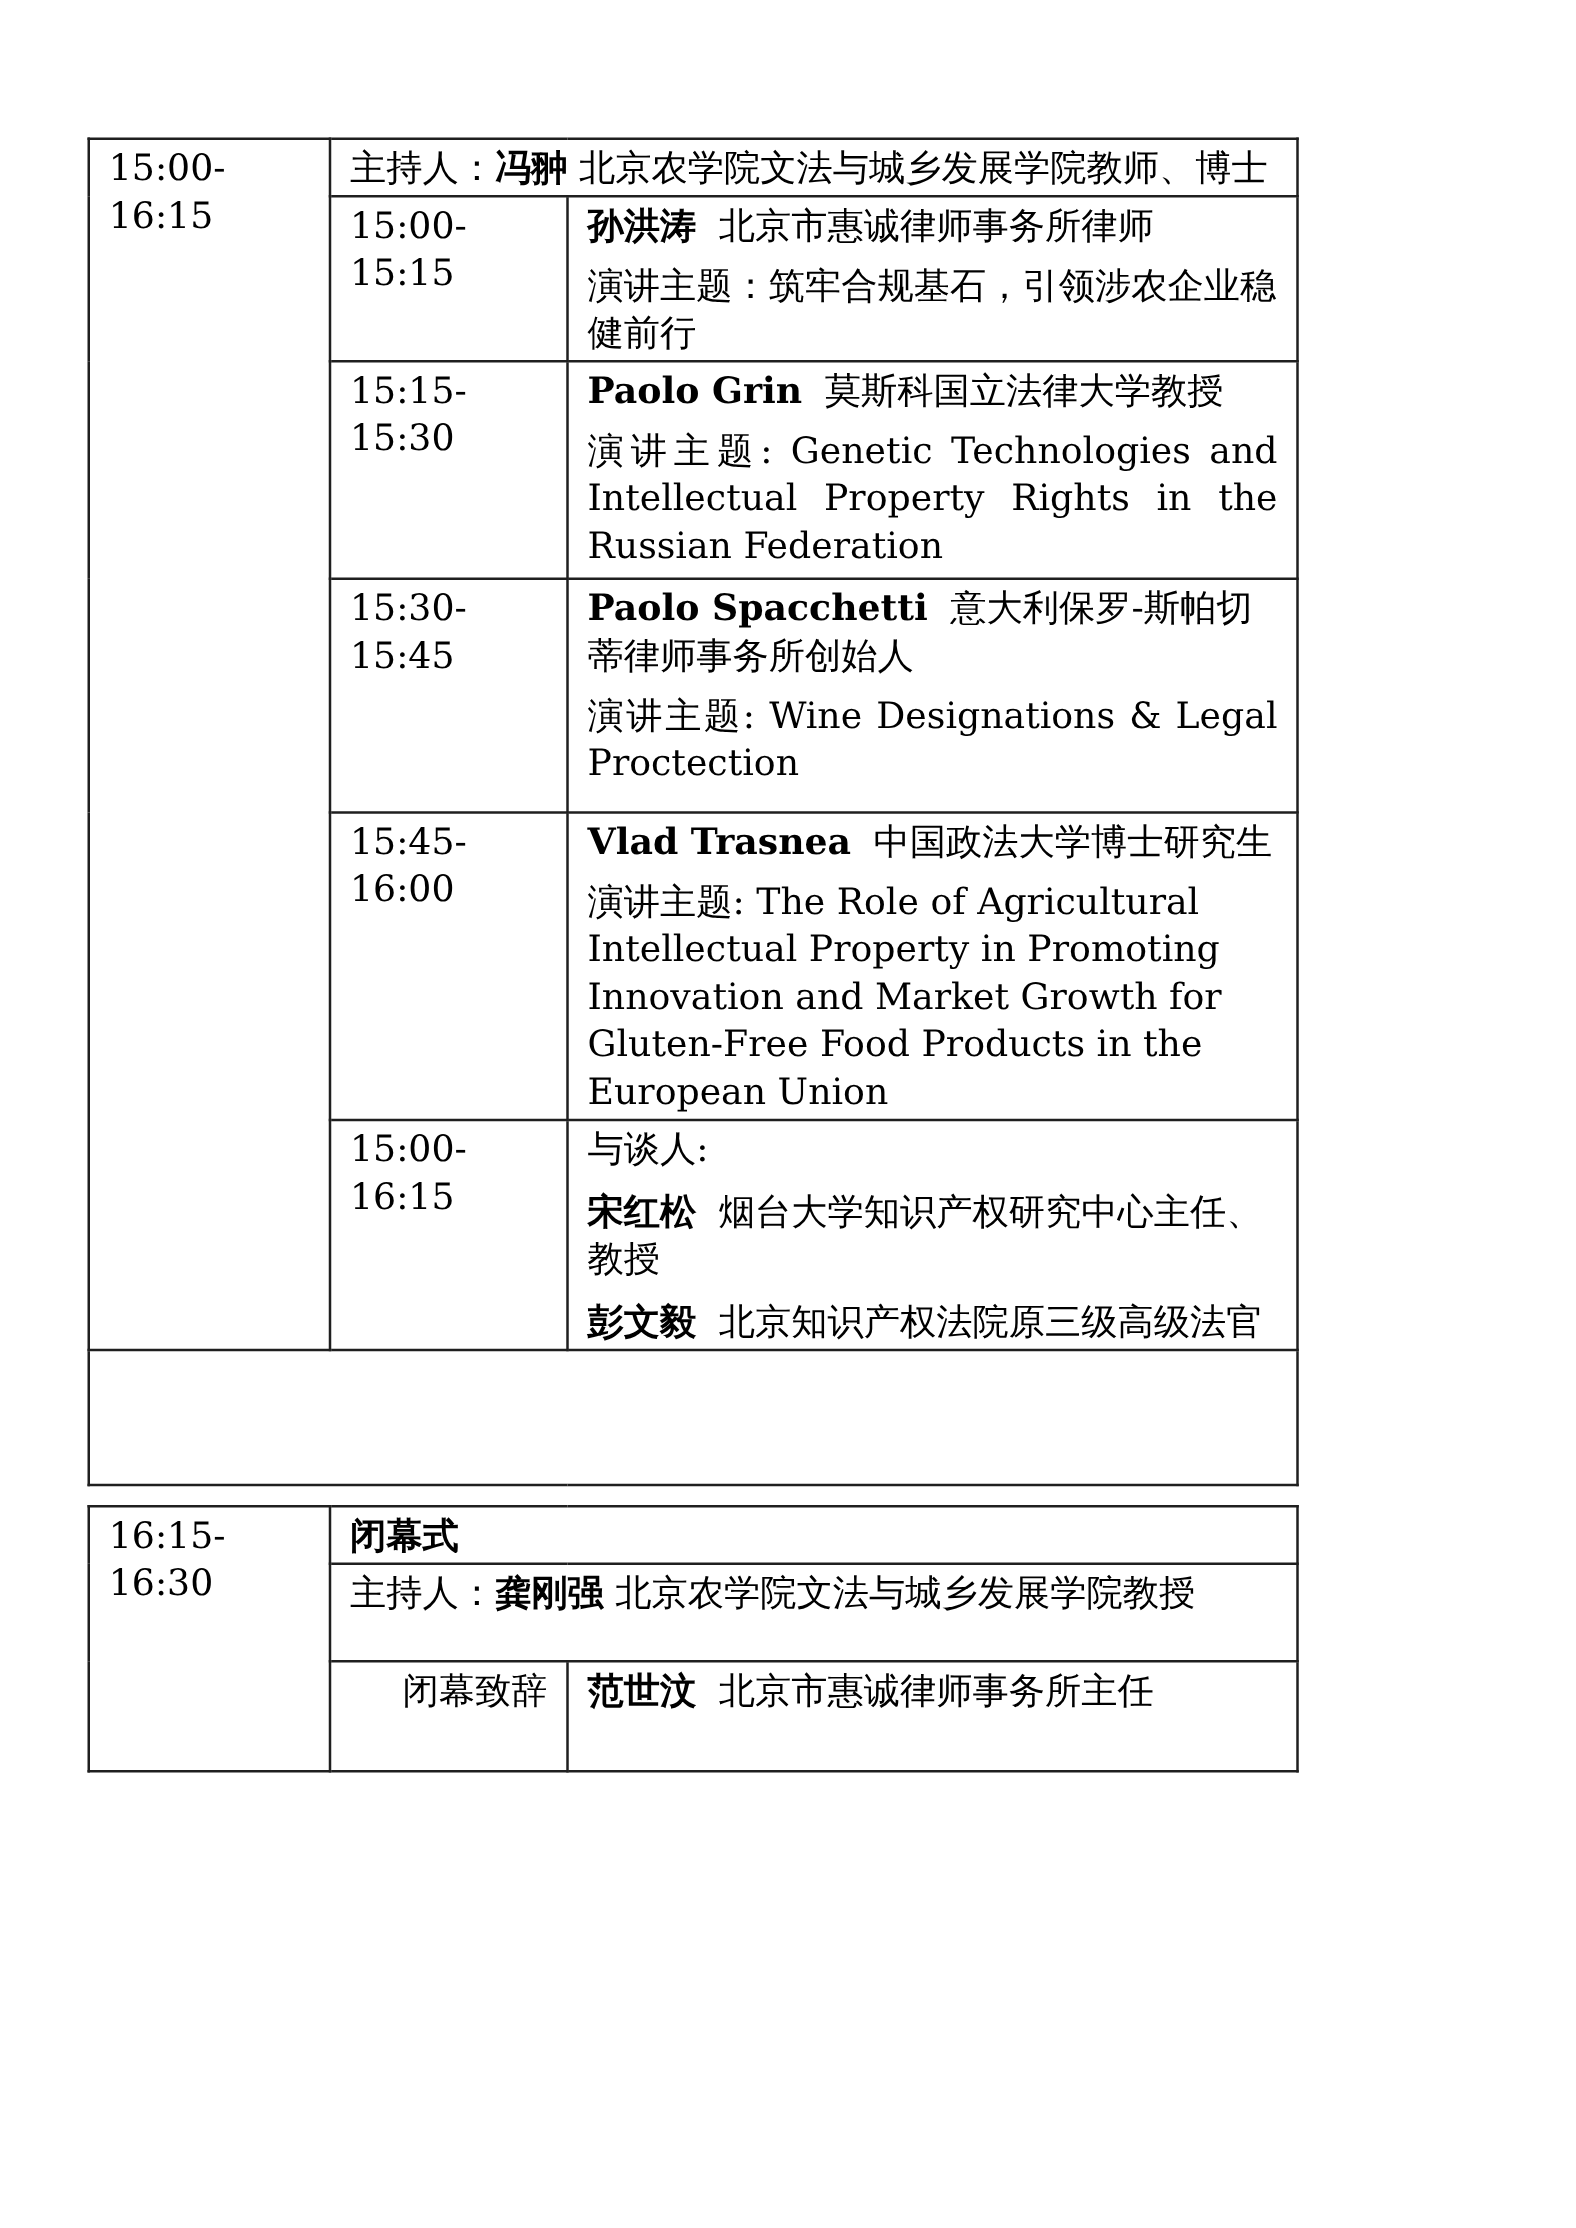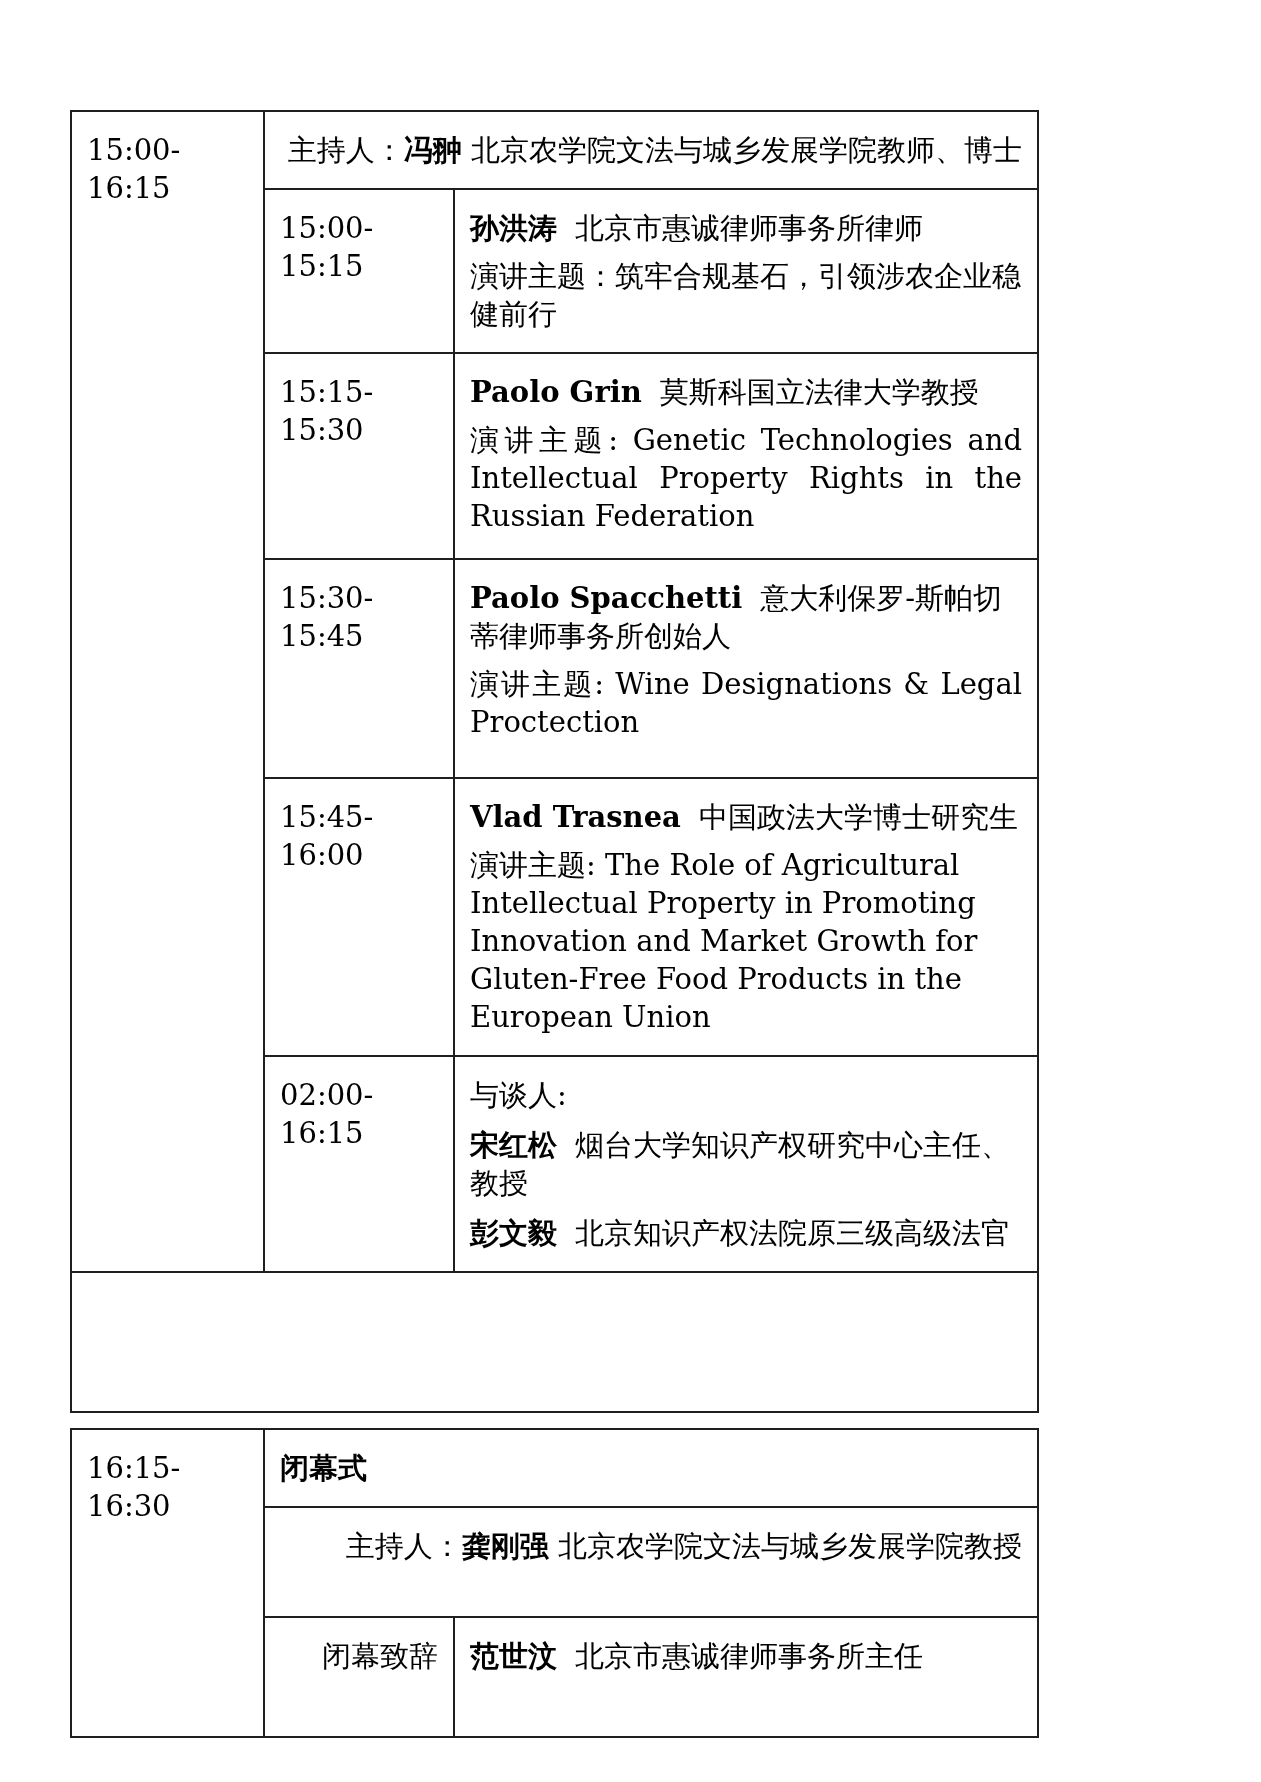--- a/index.html
+++ b/index.html
@@ -12,32 +12,32 @@
   .page{position:relative;width:1261px;height:1782px;overflow:hidden;background:#ffffff;}
   .agenda-wrap{position:absolute;left:70px;top:110px;}
   table.agenda{
     border-collapse:collapse;
     table-layout:fixed;
     width:967px;
   }
   table.agenda td{
     border:2px solid #1f1f1f;
     vertical-align:top;
-    padding:19px 15px;
+    padding:3px 15px;
     font-size:29px;
     line-height:38px;
     word-wrap:break-word;
   }
   col.c-time{width:193px;}
   col.c-slot{width:190px;}
   col.c-main{width:584px;}
 
   td.time-cell{padding-top:12px;padding-left:13px;text-align:left;}
   td.slot-cell{text-align:left;padding-left:6px;padding-right:6px;}
-  td.host-cell{text-align:right;vertical-align:middle;}
+  td.host-cell{text-align:left;vertical-align:middle;}
   td.title-cell{text-align:left;padding-top:14px;}
   td.closing-label-cell{text-align:right;vertical-align:middle;margin-top:32px;}
   td.closing-main-cell{vertical-align:middle;border-radius:18px;}
   td.empty-cell{height:100px;}
 
   .bold{font-weight:bold;}
   .aff{margin-left:18px;}
   .topic{margin-top:10px;}
   .topic.justified{text-align:justify;}
   .panelist{margin-top:12px;}
@@ -94,21 +94,21 @@
 
       <tr>
         <td class="slot-cell" style="height:230px">15:45-16:00</td>
         <td>
           <div><span class="bold">Vlad Trasnea</span><span class="aff">中国政法大学博士研究生</span></div>
           <div class="topic"><span>演讲主题: </span><span>The Role of Agricultural Intellectual Property in Promoting Innovation and Market Growth for Gluten-Free Food Products in the European Union</span></div>
         </td>
       </tr>
 
       <tr>
-        <td class="slot-cell" style="height:140px">02:00-16:15</td>
+        <td class="slot-cell" style="height:140px">15:00-16:15</td>
         <td>
           <div class="panel-label">与谈人:</div>
           <div class="panelist"><span class="bold">宋红松</span><span class="aff">烟台大学知识产权研究中心主任、教授</span></div>
           <div class="panelist"><span class="bold">彭文毅</span><span class="aff">北京知识产权法院原三级高级法官</span></div>
         </td>
       </tr>
 
       <tr>
         <td class="empty-cell" colspan="3"></td>
       </tr>

